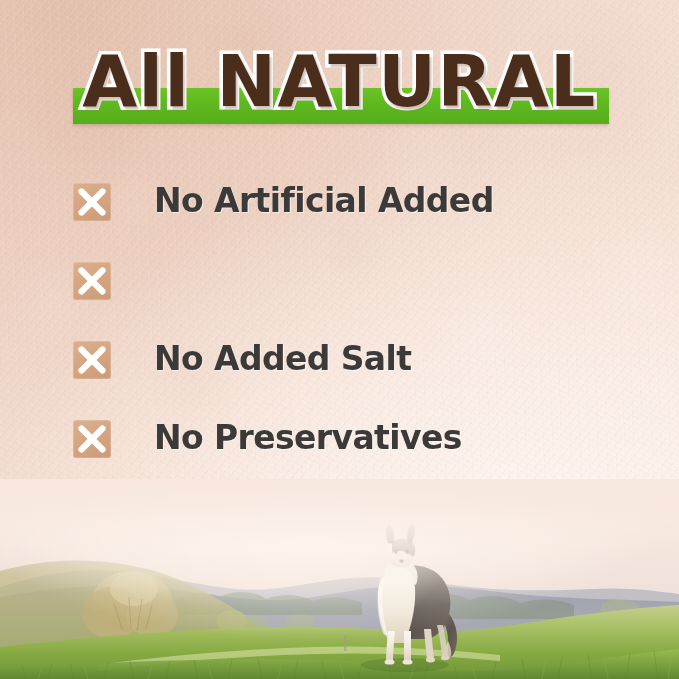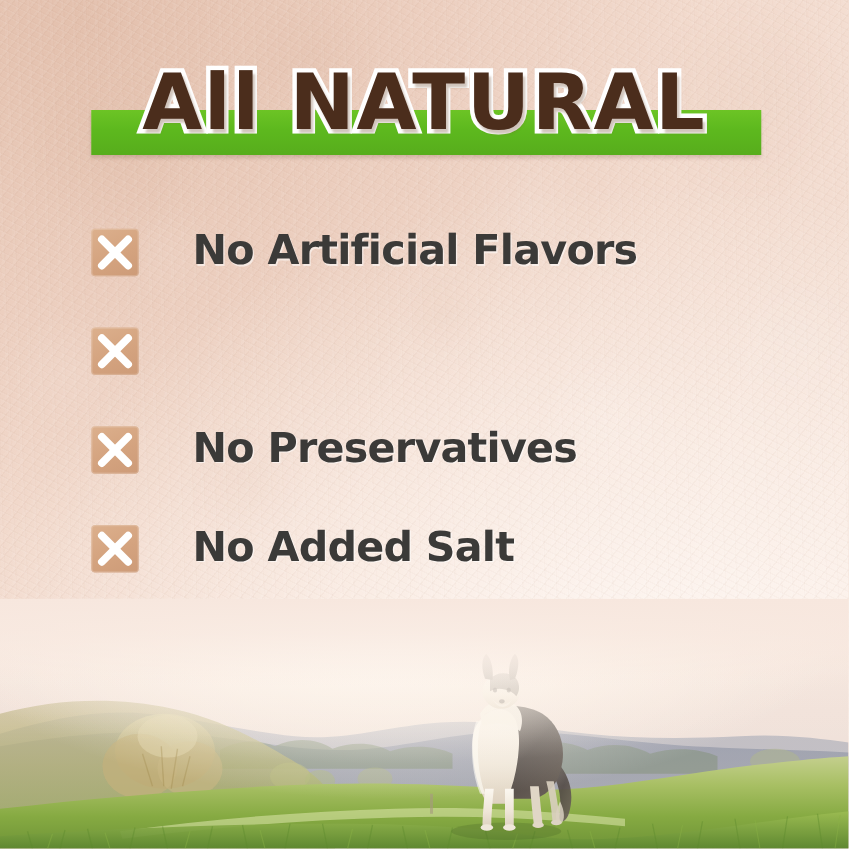--- a/index.html
+++ b/index.html
@@ -65,21 +65,21 @@
     background: linear-gradient(180deg, #6cc425 0%, #5db81e 45%, #57ad1c 100%);
     box-shadow: 0 2px 3px rgba(110,78,50,0.22);
   }
   .banner-title {
     position:absolute;
     left:0; top:0;
     width:679px;
     text-align:center;
     line-height:84px;
     font-family: "DejaVu Sans", sans-serif;
-    font-size:62px;
+    font-size:71px;
     font-weight:bold;
     letter-spacing:1.5px;
     color:#4b2d1c;
     -webkit-text-stroke: 7px #ffffff;
     paint-order: stroke fill;
     text-shadow: 2px 3px 2px rgba(120,85,60,0.35);
     white-space:nowrap;
   }
 
   
@@ -157,21 +157,21 @@
 
     <div class="claim-row">
       <div class="x-box">
         <svg viewBox="0 0 38 38" xmlns="http://www.w3.org/2000/svg">
           <g stroke="#ffffff" stroke-width="6.2" stroke-linecap="round">
             <line x1="8.5" y1="8.5" x2="29.5" y2="29.5"></line>
             <line x1="29.5" y1="8.5" x2="8.5" y2="29.5"></line>
           </g>
         </svg>
       </div>
-      <div class="claim-label">No Artificial Flavors</div>
+      <div class="claim-label">No Artificial Added</div>
     </div>
 
     <div class="claim-row">
       <div class="x-box">
         <svg viewBox="0 0 38 38" xmlns="http://www.w3.org/2000/svg">
           <g stroke="#ffffff" stroke-width="6.2" stroke-linecap="round">
             <line x1="8.5" y1="8.5" x2="29.5" y2="29.5"></line>
             <line x1="29.5" y1="8.5" x2="8.5" y2="29.5"></line>
           </g>
         </svg>
@@ -180,33 +180,33 @@
 
     <div class="claim-row">
       <div class="x-box">
         <svg viewBox="0 0 38 38" xmlns="http://www.w3.org/2000/svg">
           <g stroke="#ffffff" stroke-width="6.2" stroke-linecap="round">
             <line x1="8.5" y1="8.5" x2="29.5" y2="29.5"></line>
             <line x1="29.5" y1="8.5" x2="8.5" y2="29.5"></line>
           </g>
         </svg>
       </div>
-      <div class="claim-label">No Preservatives</div>
+      <div class="claim-label">No Added Salt</div>
     </div>
 
     <div class="claim-row">
       <div class="x-box">
         <svg viewBox="0 0 38 38" xmlns="http://www.w3.org/2000/svg">
           <g stroke="#ffffff" stroke-width="6.2" stroke-linecap="round">
             <line x1="8.5" y1="8.5" x2="29.5" y2="29.5"></line>
             <line x1="29.5" y1="8.5" x2="8.5" y2="29.5"></line>
           </g>
         </svg>
       </div>
-      <div class="claim-label">No Added Salt</div>
+      <div class="claim-label">No Preservatives</div>
     </div>
 
   </div>
 
   <div class="photo">
     <svg viewBox="0 0 679 200" xmlns="http://www.w3.org/2000/svg">
       <defs>
         <linearGradient id="skyG" x1="0" y1="0" x2="0" y2="1">
           <stop offset="0%" stop-color="#f7e8df"></stop>
           <stop offset="45%" stop-color="#f1e2da"></stop>

